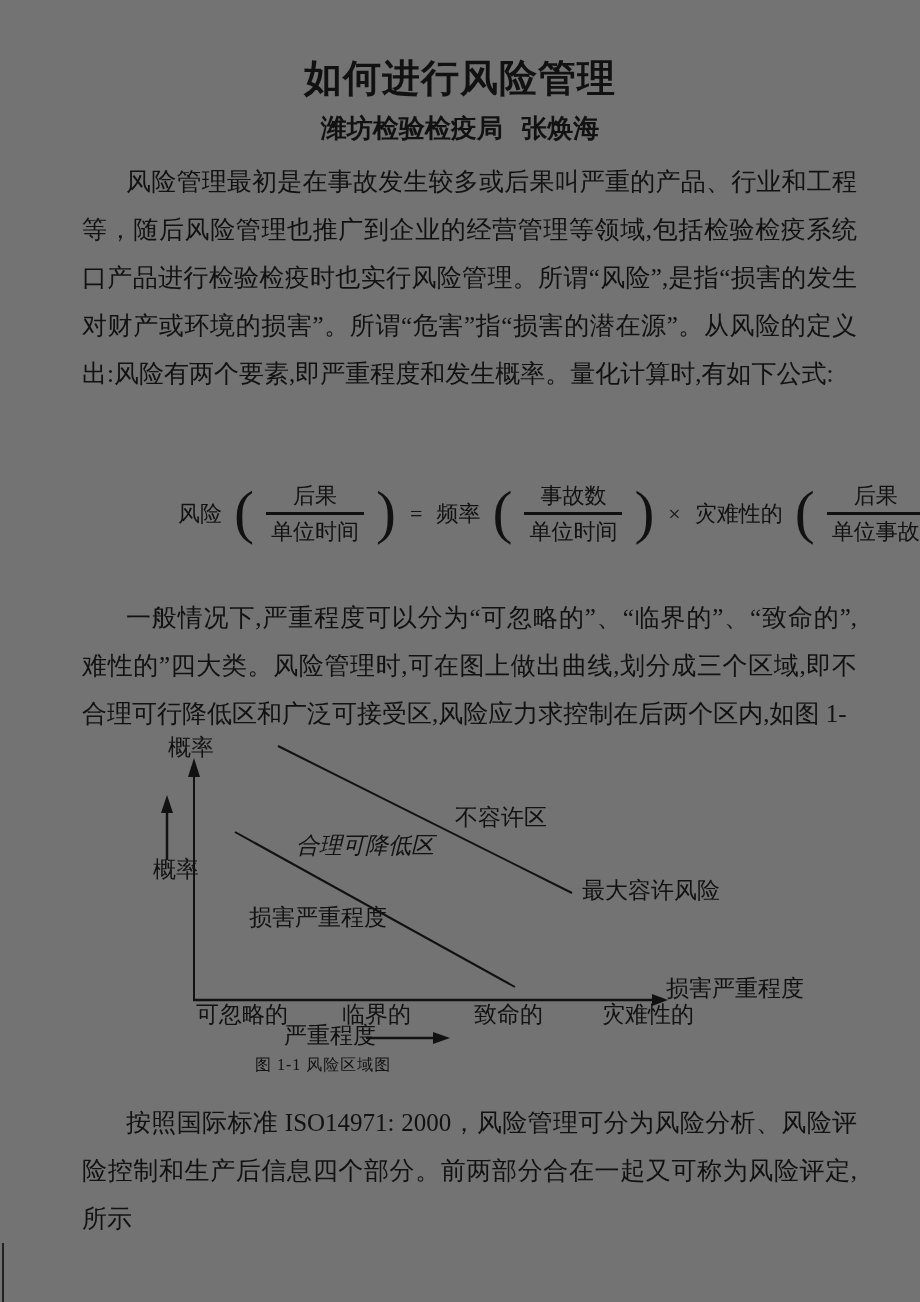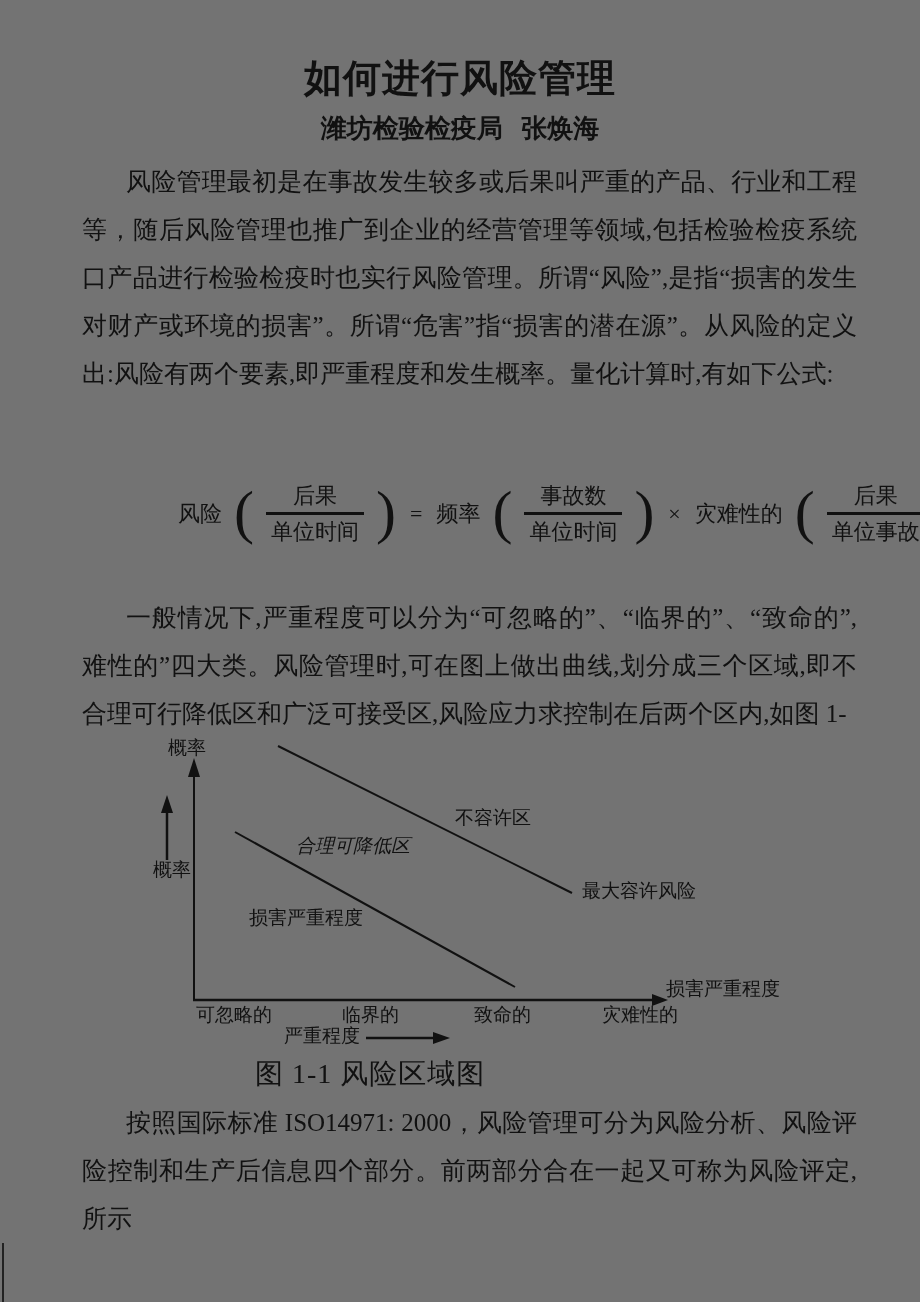--- a/index.html
+++ b/index.html
@@ -35,22 +35,22 @@
   .br{
     display:inline-block;font-family:"Liberation Serif",serif;
     font-size:60px;font-weight:400;line-height:60px;transform:translateY(-2px);
   }
   .frac{display:inline-flex;flex-direction:column;align-items:center;}
   .frac .num{padding:0 8px 5px 8px;line-height:22px;text-align:center;}
   .frac .den{border-top:3px solid #111;padding:6px 5px 0 5px;line-height:22px;}
   
   .figure{position:absolute;left:0;top:735px;width:920px;height:365px;}
   .figure svg{position:absolute;left:0;top:0;}
-  .flabel{position:absolute;font-size:19px;line-height:22px;white-space:nowrap;}
-  .fcaption{position:absolute;font-size:28px;white-space:nowrap;letter-spacing:1px;}
+  .flabel{position:absolute;font-size:23px;line-height:22px;white-space:nowrap;}
+  .fcaption{position:absolute;font-size:16px;white-space:nowrap;letter-spacing:1px;}
   .scanline{position:absolute;left:2px;top:1243px;width:2px;height:59px;background:#222;}
 </style>
 </head>
 <body>
 
 <div class="page">
 
   <h1 class="title">如何进行风险管理</h1>
   <div class="subtitle">潍坊检验检疫局 张焕海</div>
 

